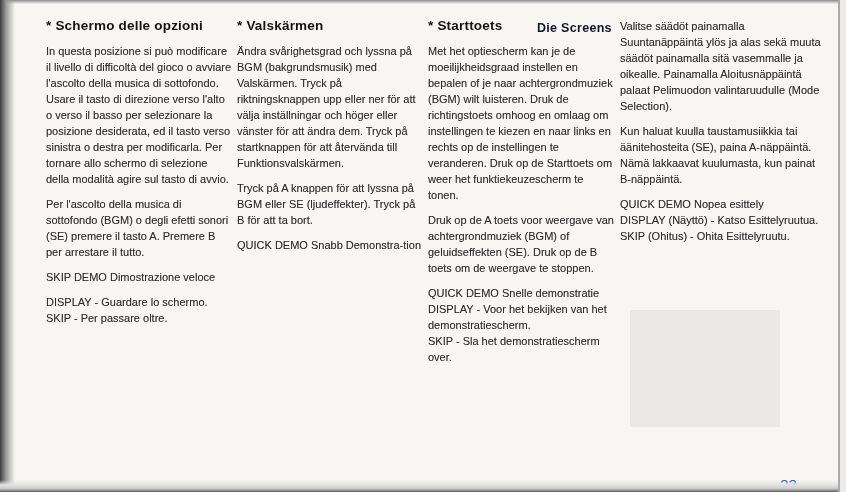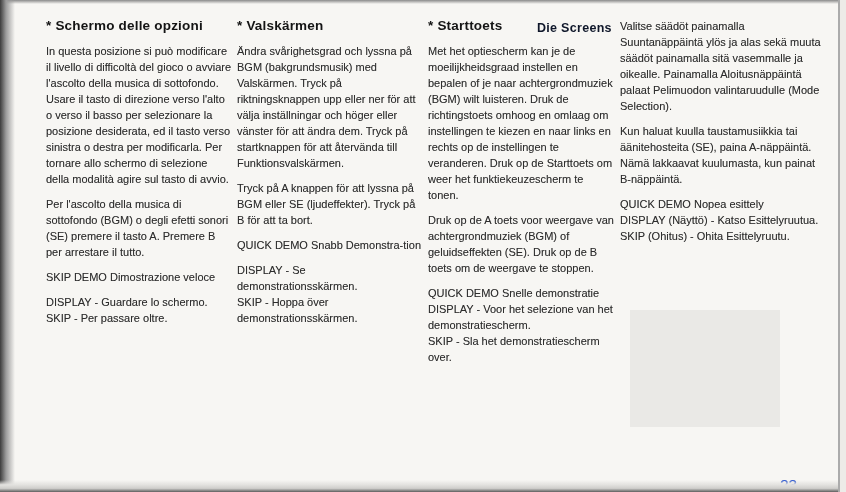--- a/index.html
+++ b/index.html
@@ -51,30 +51,28 @@
     <p>SKIP DEMO Dimostrazione veloce</p>
     <p>DISPLAY - Guardare lo schermo.
 SKIP - Per passare oltre.</p>
   </section>
 
   <section class="col c2">
     <h2>* Valskärmen</h2>
     <p>Ändra svårighetsgrad och lyssna på BGM (bakgrundsmusik) med Valskärmen. Tryck på riktningsknappen upp eller ner för att välja inställningar och höger eller vänster för att ändra dem. Tryck på startknappen för att återvända till Funktionsvalskärmen.</p>
     <p>Tryck på A knappen för att lyssna på BGM eller SE (ljudeffekter). Tryck på B för att ta bort.</p>
     <p>QUICK DEMO Snabb Demonstra-tion</p>
-    <p>DISPLAY - Se demonstrationsskärmen.
-SKIP - Hoppa över demonstrationsskärmen.</p>
   </section>
 
   <section class="col c3">
     <h2>* Starttoets</h2>
     <p>Met het optiescherm kan je de moeilijkheidsgraad instellen en bepalen of je naar achtergrondmuziek (BGM) wilt luisteren. Druk de richtingstoets omhoog en omlaag om instellingen te kiezen en naar links en rechts op de instellingen te veranderen. Druk op de Starttoets om weer het funktiekeuzescherm te tonen.</p>
     <p>Druk op de A toets voor weergave van achtergrondmuziek (BGM) of geluidseffekten (SE). Druk op de B toets om de weergave te stoppen.</p>
     <p>QUICK DEMO Snelle demonstratie
-DISPLAY - Voor het selezione van het demonstratiescherm.
+DISPLAY - Voor het bekijken van het demonstratiescherm.
 SKIP - Sla het demonstratiescherm over.</p>
   </section>
 
   <section class="col c4">
     <p>Valitse säädöt painamalla Suuntanäppäintä ylös ja alas sekä muuta säädöt painamalla sitä vasemmalle ja oikealle. Painamalla Aloitusnäppäintä palaat Pelimuodon valintaruudulle (Mode Selection).</p>
     <p>Kun haluat kuulla taustamusiikkia tai äänitehosteita (SE), paina A-näppäintä. Nämä lakkaavat kuulumasta, kun painat B-näppäintä.</p>
     <p>QUICK DEMO Nopea esittely
 DISPLAY (Näyttö) - Katso Esittelyruutua.
 SKIP (Ohitus) - Ohita Esittelyruutu.</p>
   </section>

